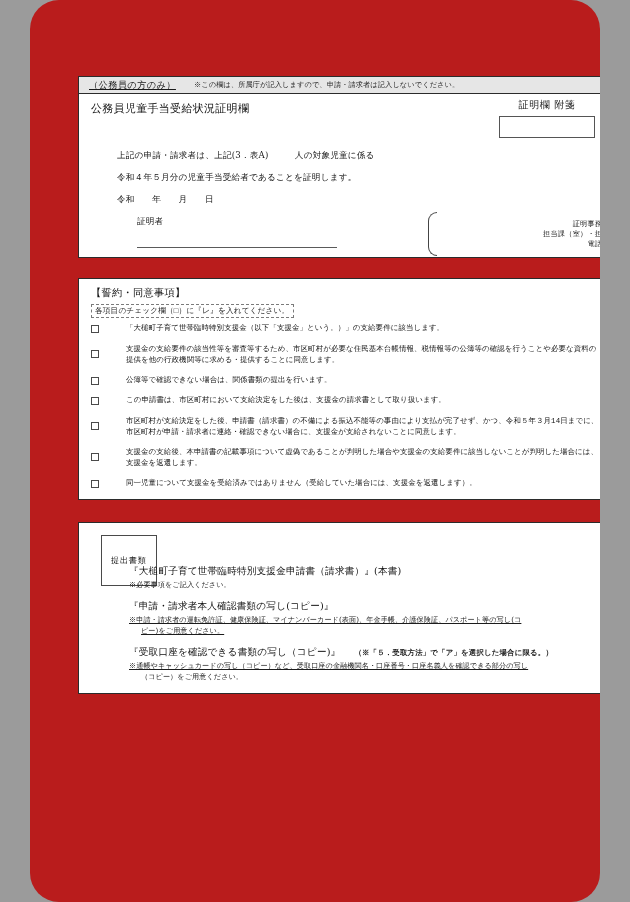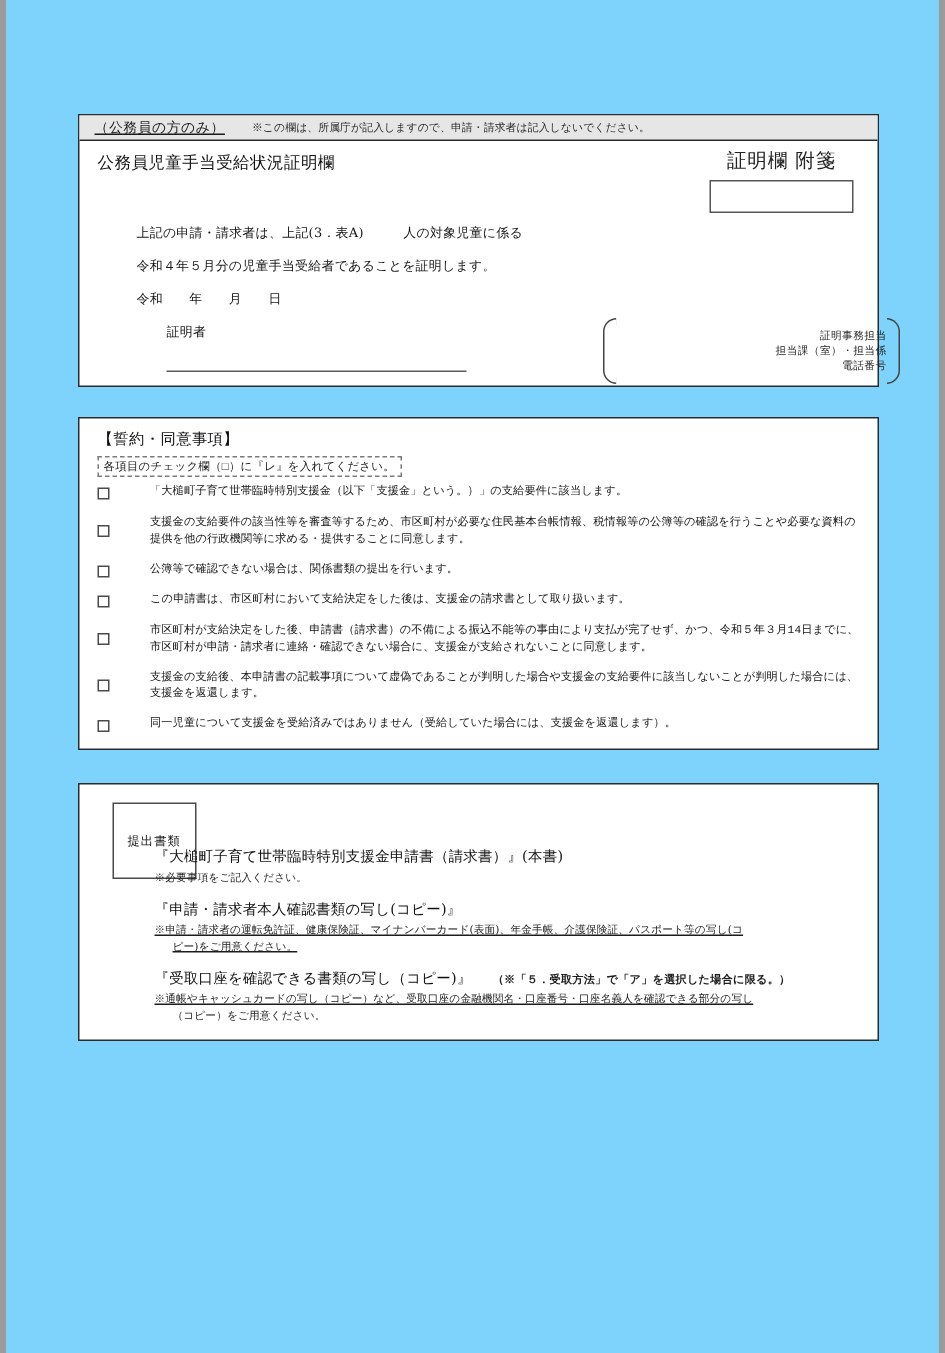--- a/index.html
+++ b/index.html
@@ -6,26 +6,27 @@
     margin: 0;
     padding: 0;
     background: #9b9b9b;
   }
   body {
     font-family: "DejaVu Serif", "Liberation Serif", serif;
     -webkit-font-smoothing: antialiased;
   }
   .page {
     position: relative;
-    width: 622px;
+    width: 570px;
     height: 902px;
-    background: #7dd3fc;
+    background: #b91c1c;
     margin: 0 auto;
     overflow: hidden;
     box-sizing: border-box;
+    border-radius: 29px;
   }
 
   
   .section {
     position: absolute;
     box-sizing: border-box;
     border: 1.3px solid #2b2b2b;
     background: #ffffff;
   }
 
@@ -66,21 +67,21 @@
     white-space: nowrap;
   }
 
   .fusen-wrap {
     position: absolute;
     right: 16px; top: 4px;
     width: 96px;
     text-align: center;
   }
   .fusen-label {
-    font-size: 13px;
+    font-size: 10px;
     color: #232323;
     letter-spacing: .6px;
     margin-bottom: 4px;
   }
   .fusen-box {
     box-sizing: border-box;
     width: 96px; height: 22px;
     border: 1px solid #555;
     background: #fff;
   }

